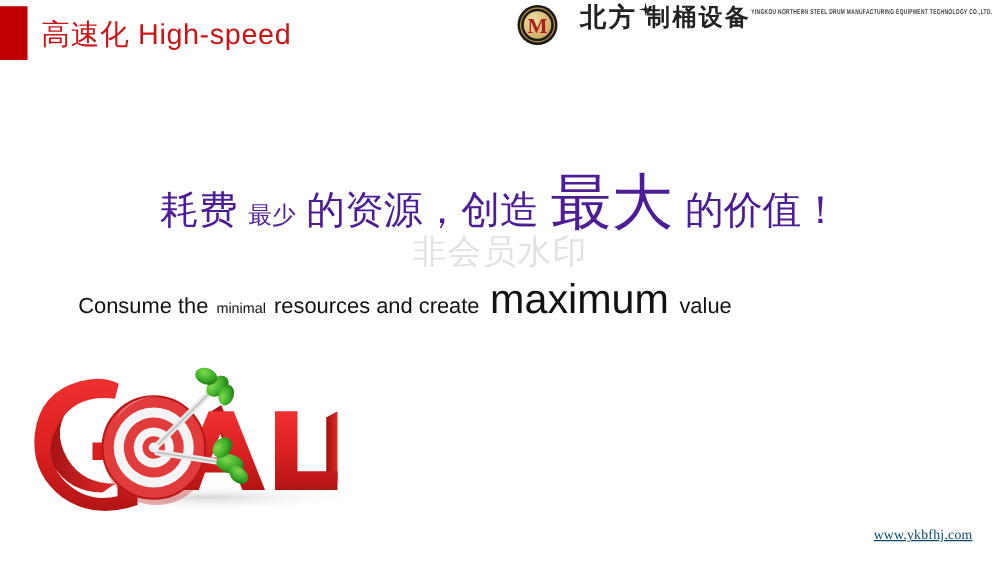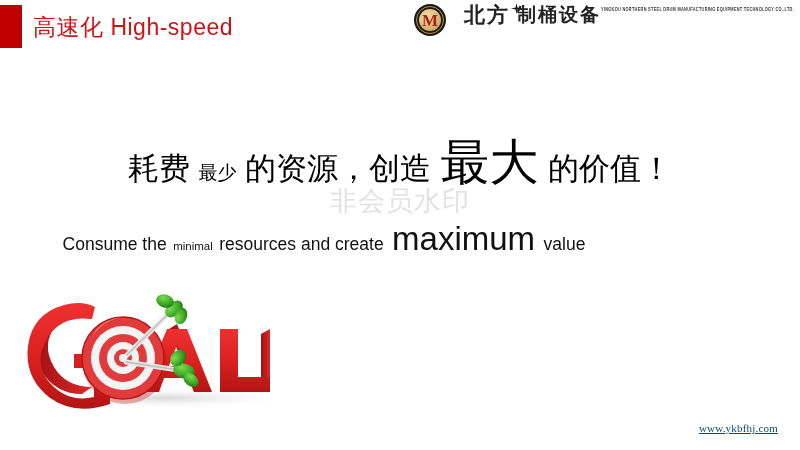--- a/index.html
+++ b/index.html
@@ -150,21 +150,21 @@
     font-weight: bold;
   }
 
   
   .headline-cn {
     position: absolute;
     left: 0;
     top: 138px;
     width: 800px;
     text-align: center;
-    color: #000000;
+    color: #4c1d95;
     line-height: 1;
     white-space: nowrap;
   }
   .headline-cn .seg {
     display: inline-block;
     vertical-align: baseline;
   }
   .cn-base { font-size: 31px; }
   .cn-small { font-size: 19px; padding: 0 4px; }
   .cn-big   { font-size: 49px; padding: 0 5px; font-weight: 300; }

